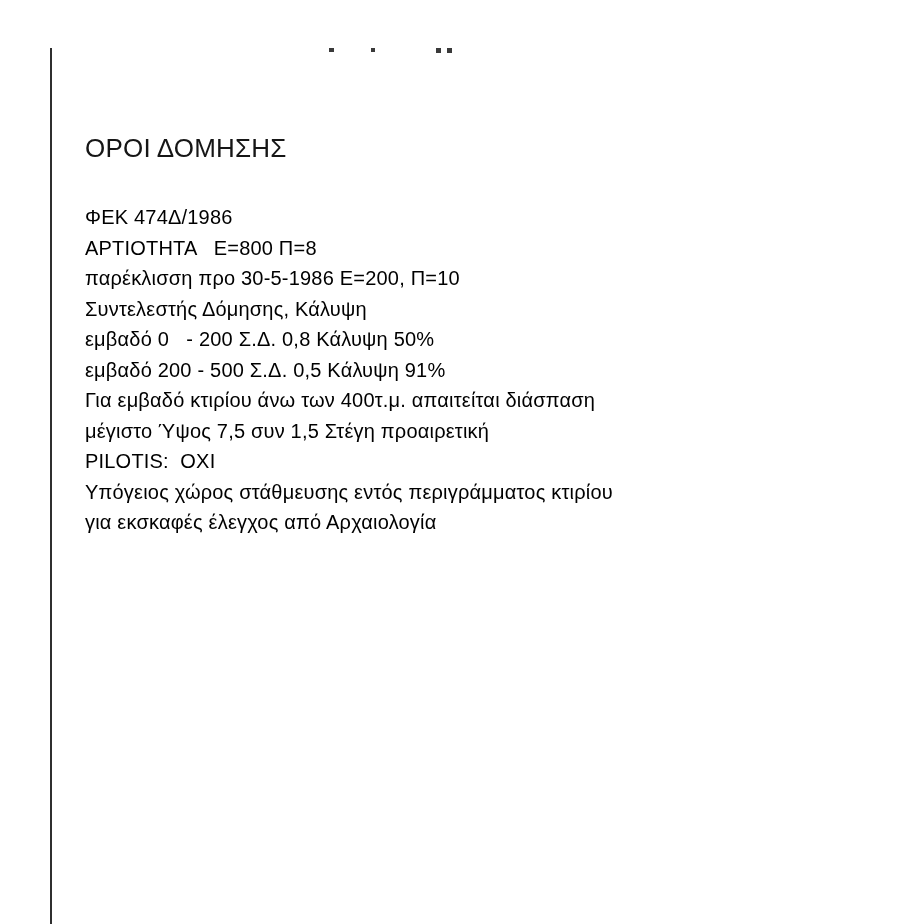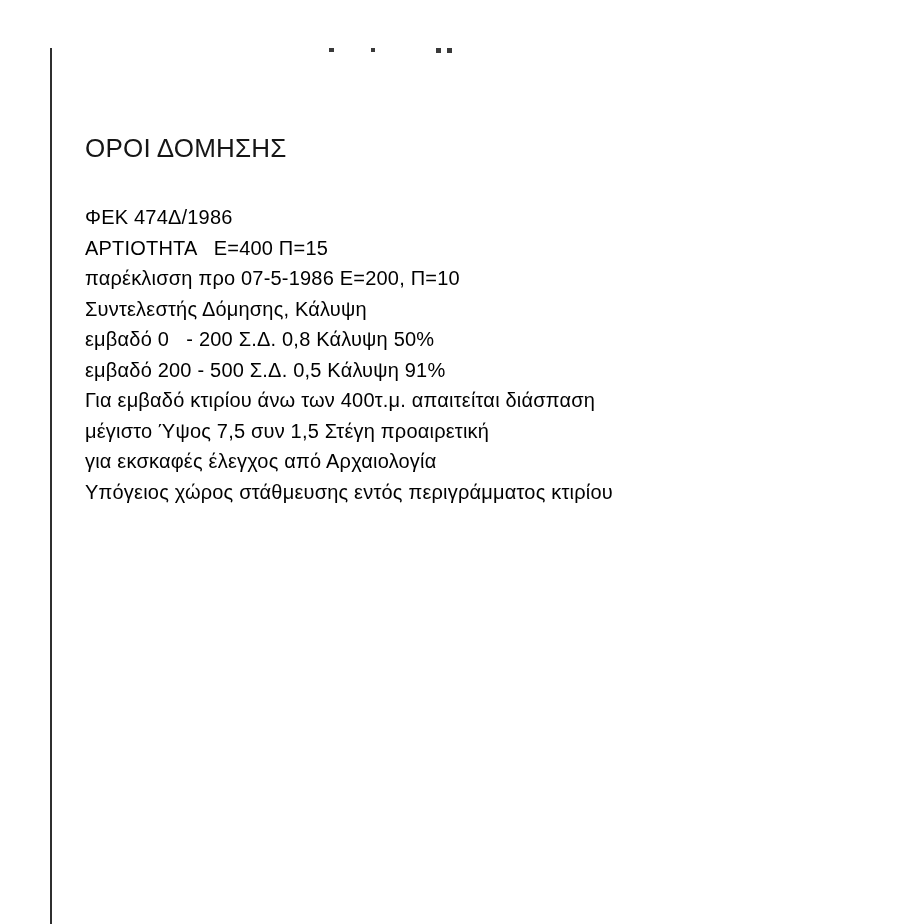--- a/index.html
+++ b/index.html
@@ -73,24 +73,25 @@
 
   <div class="descender-mark mark-1"></div>
   <div class="descender-mark mark-2"></div>
   <div class="descender-mark mark-3"></div>
   <div class="descender-mark mark-4"></div>
 
   <div class="doc-heading">ΟΡΟΙ ΔΟΜΗΣΗΣ</div>
 
   <div class="doc-body">
     <div class="doc-line">ΦΕΚ 474Δ/1986</div>
-    <div class="doc-line">ΑΡΤΙΟΤΗΤΑ   Ε=400 Π=15</div>
-    <div class="doc-line">παρέκλισση προ 07-5-1986 Ε=200, Π=10</div>
+    <div class="doc-line">ΑΡΤΙΟΤΗΤΑ   Ε=800 Π=8</div>
+    <div class="doc-line">παρέκλισση προ 30-5-1986 Ε=200, Π=10</div>
     <div class="doc-line">Συντελεστής Δόμησης, Κάλυψη</div>
     <div class="doc-line">εμβαδό 0   - 200 Σ.Δ. 0,8 Κάλυψη 50%</div>
     <div class="doc-line">εμβαδό 200 - 500 Σ.Δ. 0,5 Κάλυψη 91%</div>
     <div class="doc-line">Για εμβαδό κτιρίου άνω των 400τ.μ. απαιτείται διάσπαση</div>
     <div class="doc-line">μέγιστο Ύψος 7,5 συν 1,5 Στέγη προαιρετική</div>
+    <div class="doc-line">PILOTIS:  ΟΧΙ</div>
+    <div class="doc-line">Υπόγειος χώρος στάθμευσης εντός περιγράμματος κτιρίου</div>
     <div class="doc-line">για εκσκαφές έλεγχος από Αρχαιολογία</div>
-    <div class="doc-line">Υπόγειος χώρος στάθμευσης εντός περιγράμματος κτιρίου</div>
   </div>
 
 </div>
 
 </body></html>

